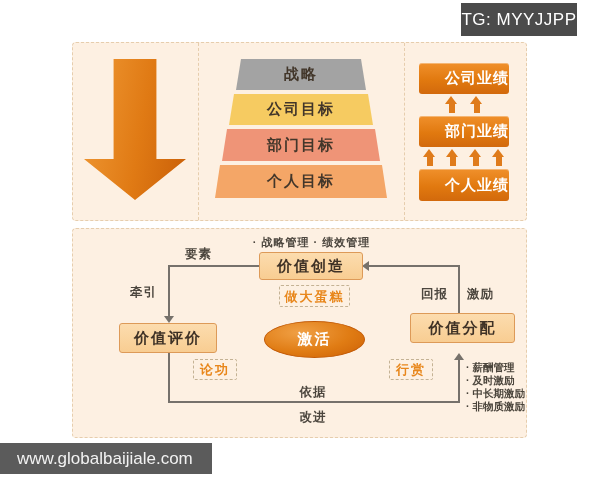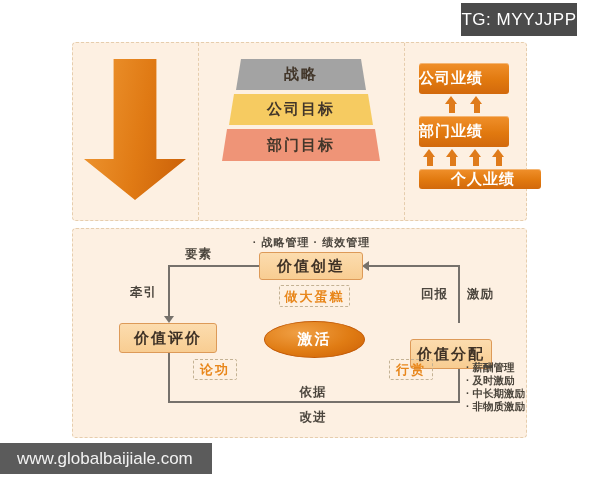--- a/index.html
+++ b/index.html
@@ -48,45 +48,45 @@
          clip-path:polygon(5px 0,calc(100% - 5px) 0,100% 100%,0 100%);}
   .pyr-3{left:149px;top:86px;width:158px;height:32px;background:#ef9477;
          clip-path:polygon(5px 0,calc(100% - 5px) 0,100% 100%,0 100%);}
   .pyr-4{left:142px;top:122px;width:172px;height:33px;background:#f4a667;
          clip-path:polygon(5px 0,calc(100% - 5px) 0,100% 100%,0 100%);}
   
   .perf-box{
     position:absolute;left:346px;width:90px;height:31px;border-radius:3px;
     background:linear-gradient(180deg,#f0902b 0%,#e1790f 55%,#d2690c 100%);
     color:#fff;font-size:15px;font-weight:bold;letter-spacing:1px;
-    display:flex;align-items:center;justify-content:flex-start;
+    display:flex;align-items:center;justify-content:flex-end;
     box-shadow:inset 0 1px 0 rgba(255,255,255,.35);
   }
-  .perf-1{top:20px;} .perf-2{top:73px;} .perf-3{top:126px;height:20px;padding-left:32px;}
+  .perf-1{top:20px;} .perf-2{top:73px;} .perf-3{top:126px;height:32px;}
   .arrow-row{position:absolute;left:346px;width:90px;display:flex;justify-content:center;gap:12px;}
   .ar-1{top:53px;} .ar-2{top:106px;gap:10px;}
   .up-arrow{position:relative;width:13px;height:17px;}
   .up-arrow::before{content:"";position:absolute;left:0;top:0;
     border-left:6.5px solid transparent;border-right:6.5px solid transparent;
     border-bottom:8px solid #df7b1b;}
   .up-arrow::after{content:"";position:absolute;left:3.5px;top:8px;width:6px;height:9px;background:#df7b1b;}
   
   .caption{
     position:absolute;left:0;right:0;top:6px;text-align:center;text-indent:24px;
     font-size:11px;color:#4c463e;font-weight:bold;letter-spacing:1px;
   }
   .node{
     position:absolute;box-sizing:border-box;border:1px solid #dd9a58;border-radius:3px;
     background:linear-gradient(180deg,#fcdcae 0%,#f8cd92 100%);
     color:#3f3226;font-size:15px;font-weight:bold;letter-spacing:2px;
     display:flex;align-items:center;justify-content:center;text-align:right;
   }
   .node-create{left:186px;top:23px;width:104px;height:28px;}
   .node-evaluate{left:46px;top:94px;width:98px;height:30px;}
-  .node-distribute{left:337px;top:110px;width:82px;height:30px;}
+  .node-distribute{left:337px;top:84px;width:105px;height:30px;}
   .node-center{
     position:absolute;left:191px;top:92px;width:99px;height:35px;border-radius:50%;
     background:radial-gradient(ellipse at 35% 30%,#f0a045 0%,#e07c14 55%,#cc5f04 100%);
     border:1px solid #c25a06;
     color:#fff;font-size:15px;font-weight:bold;letter-spacing:2px;
     display:flex;align-items:center;justify-content:center;
   }
   .tag{
     position:absolute;box-sizing:border-box;border:1.5px dashed #c4b294;border-radius:2px;
     color:#e8871c;font-size:13px;font-weight:bold;letter-spacing:2px;
@@ -131,20 +131,23 @@
 
     <div class="pyr pyr-1">
       <span>战略</span>
     </div>
     <div class="pyr pyr-2">
       <span>公司目标</span>
     </div>
     <div class="pyr pyr-3">
       <span>部门目标</span>
     </div>
+    <div class="pyr pyr-4">
+      <span>个人目标</span>
+    </div>
 
     <div class="perf-box perf-1">
       <span>公司业绩</span>
     </div>
     <div class="arrow-row ar-1">
       <span class="up-arrow"></span>
       <span class="up-arrow"></span>
     </div>
     <div class="perf-box perf-2">
       <span>部门业绩</span>

